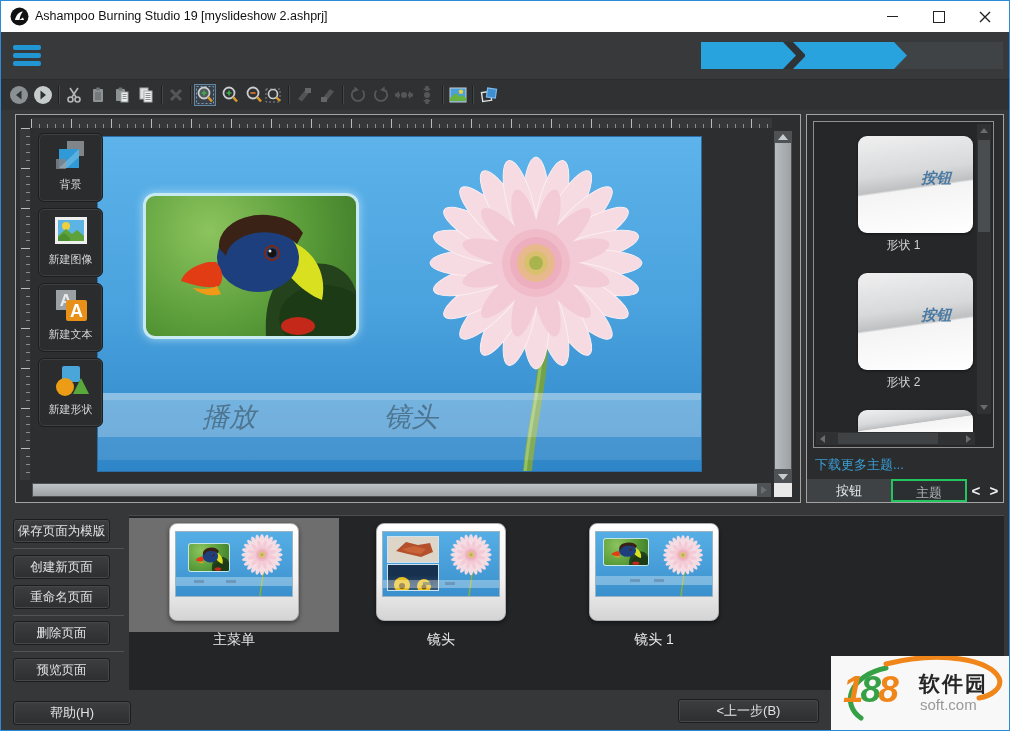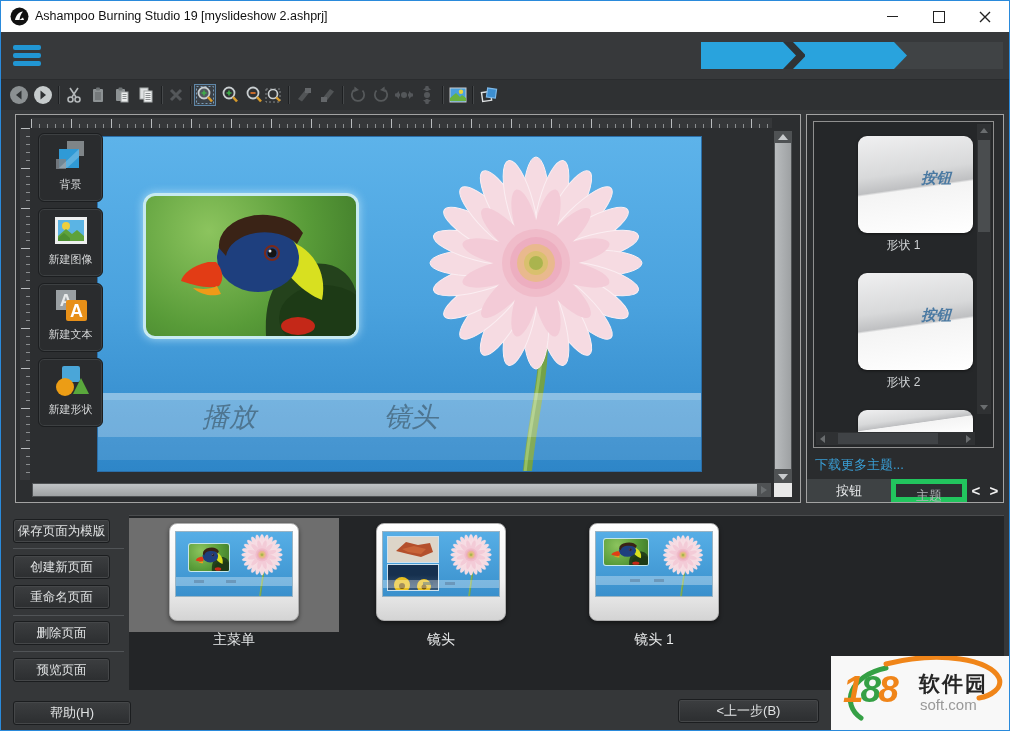--- a/index.html
+++ b/index.html
@@ -82,21 +82,21 @@
   .shape-label{position:absolute;left:0;width:100%;text-align:center;font-size:12px;color:#cfd2d4;}
   .list-vscroll{position:absolute;right:2px;top:2px;width:14px;height:290px;background:#2f3133;}
   .list-vthumb{position:absolute;left:1px;top:16px;width:12px;height:92px;background:#4a4d4f;}
   .list-hscroll{position:absolute;left:2px;bottom:2px;right:18px;height:13px;background:#2f3133;}
   .list-hthumb{position:absolute;left:22px;top:1px;width:100px;height:11px;background:#404346;}
   .tri{width:0;height:0;position:absolute;}
   .download-link{position:absolute;left:8px;top:341px;font-size:13px;color:#3aa0d8;cursor:pointer;}
   .theme-tabs{position:absolute;left:0;top:364px;width:100%;height:23px;}
   .tab{position:absolute;top:0;height:23px;line-height:23px;text-align:center;font-size:13px;cursor:pointer;box-sizing:border-box;}
   .tab-buttons{left:0;width:84px;background:#3e4244;color:#e8eaeb;}
-  .tab-themes{left:84px;width:76px;background:#2c2f31;border:5px solid #22c55e;color:#b0b4b6;}
+  .tab-themes{left:84px;width:76px;background:#2c2f31;border:2px solid #22c55e;color:#b0b4b6;}
   .tab-nav{position:absolute;top:1px;width:18px;height:21px;color:#f2f2f2;font-weight:bold;
       font-size:15px;text-align:center;line-height:21px;cursor:pointer;}
   .nav-prev{left:160px;} .nav-next{left:178px;}
   
   .action-btn{position:absolute;left:12px;width:97px;height:24px;border-radius:3px;cursor:pointer;
       background:linear-gradient(180deg,#3c3e40 0%,#2c2e30 100%);border:1px solid #1b1d1f;
       box-shadow:0 0 0 1px #454749 inset;color:#e0e2e3;font-size:12.5px;text-align:center;line-height:23px;box-sizing:border-box;}
   .action-sep{position:absolute;left:12px;width:111px;height:1px;background:#515457;}
   .strip{position:absolute;left:128px;top:514px;width:875px;height:174px;background:#232527;border-top:1px solid #4a4c4e;}
   .sel-bg{position:absolute;left:0;top:2px;width:210px;height:114px;background:#6e6e6e;}

